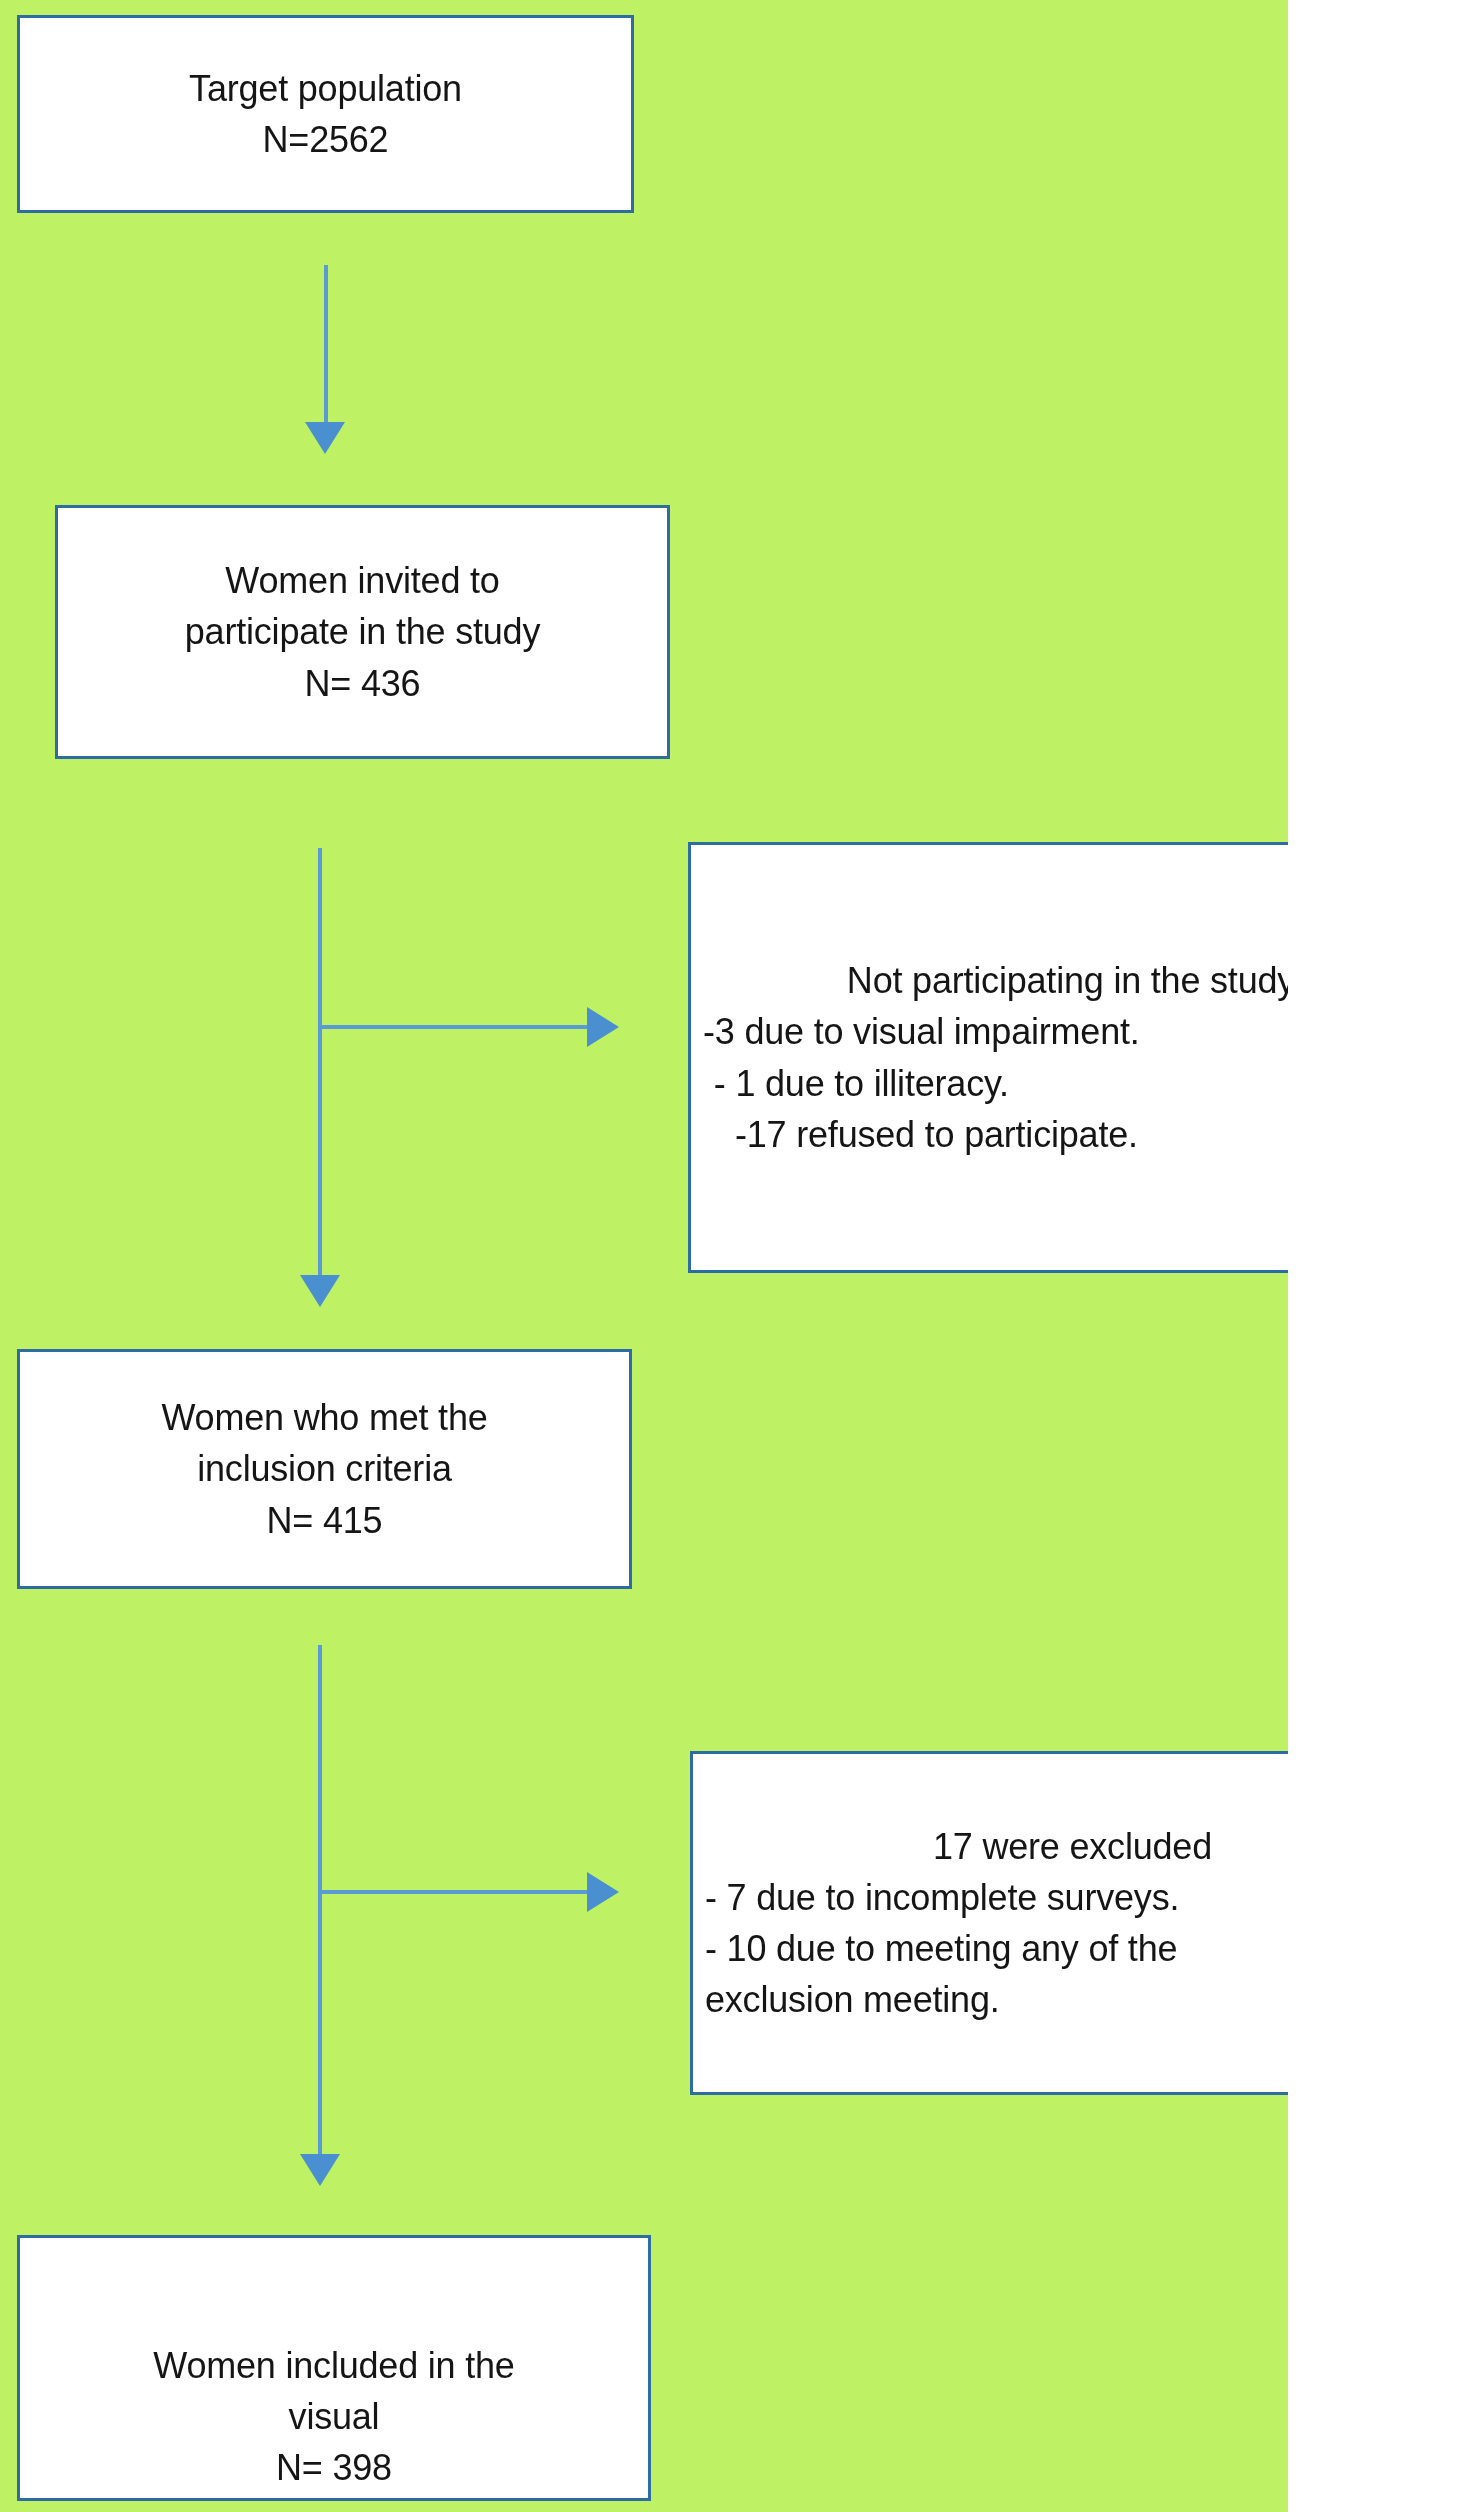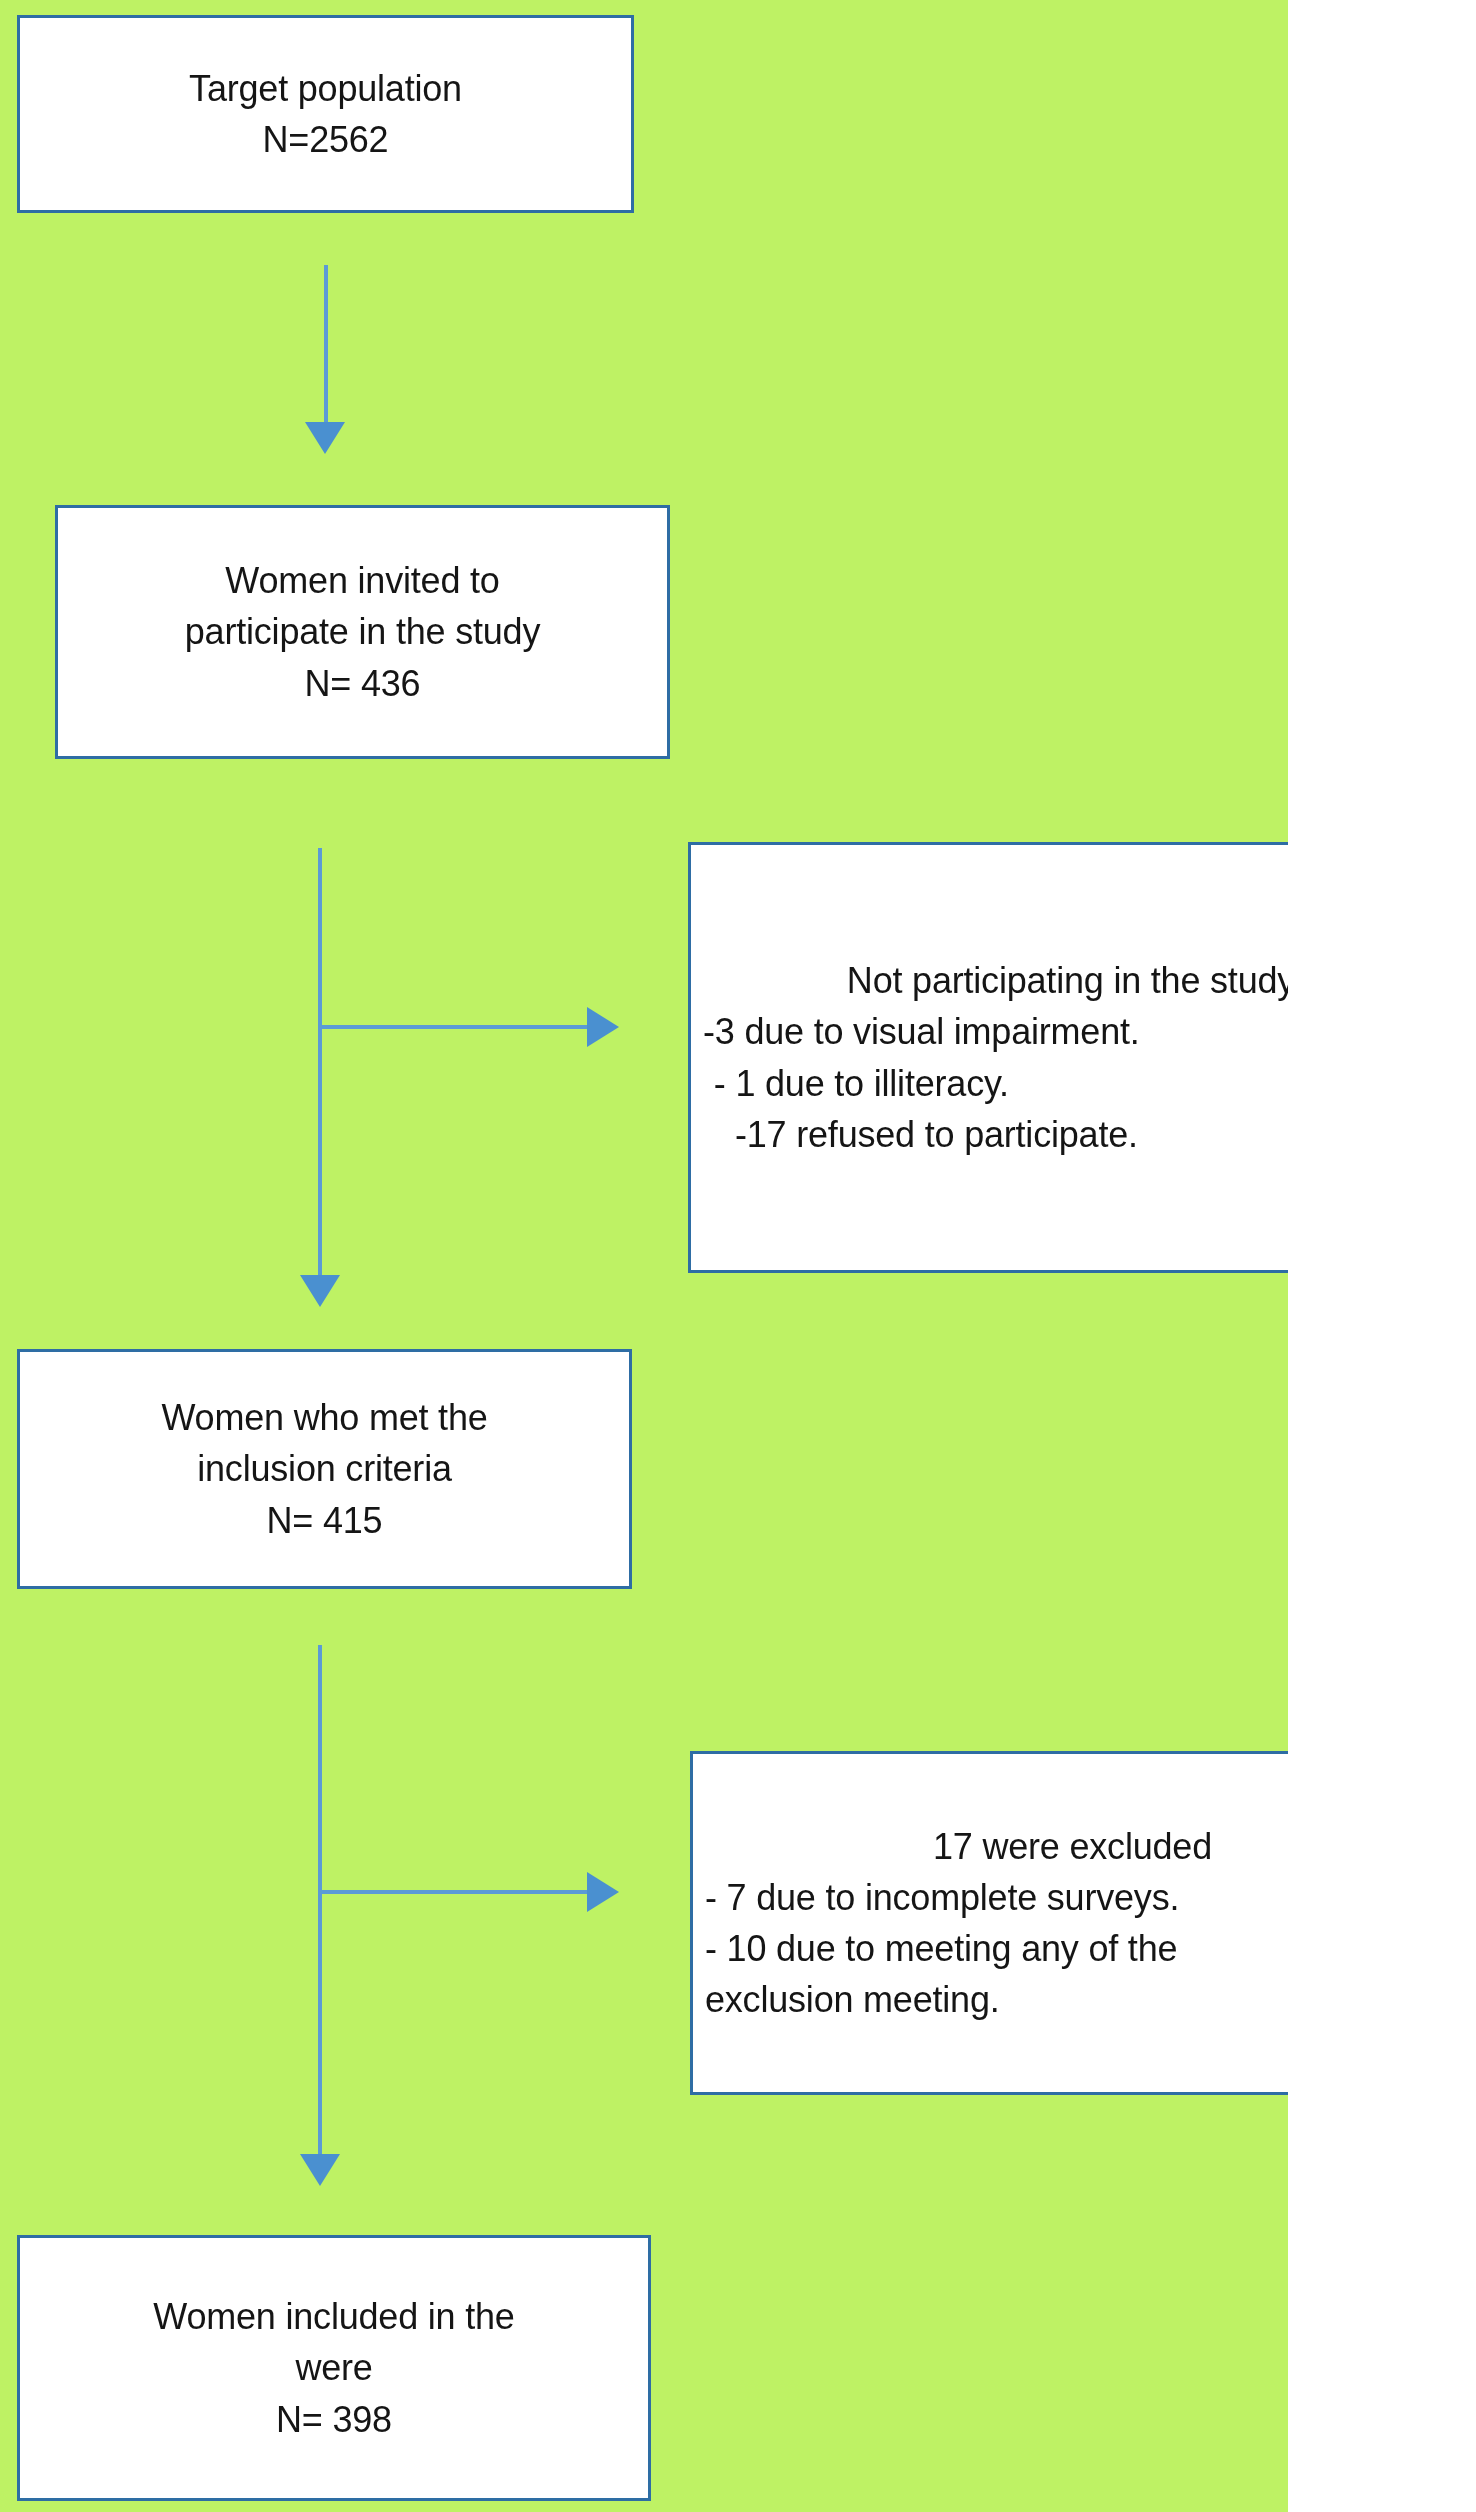--- a/index.html
+++ b/index.html
@@ -123,20 +123,20 @@
   <div class="h-line" style="left:318px; top:1890px; width:274px;"></div>
   <div class="arrow-right" style="left:587px; top:1872px;"></div>
 
   <div class="node-box box-left-align" style="left:690px; top:1751px; width:767px; height:344px;">
     <span class="line line-center">17 were excluded</span>
     <span class="line line-left">- 7 due to incomplete surveys.</span>
     <span class="line line-left">- 10 due to meeting any of the</span>
     <span class="line line-left">exclusion meeting.</span>
   </div>
 
-  <div class="node-box" style="left:17px; top:2235px; width:634px; height:266px;">
+  <div class="node-box" style="left:17px; top:2235px; width:634px; height:266px;justify-content:flex-end;">
     <span class="line line-center">Women included in the</span>
-    <span class="line line-center">were</span>
+    <span class="line line-center">visual</span>
     <span class="line line-center">N= 398</span>
   </div>
 
 </div>
 
 
 </body></html>

